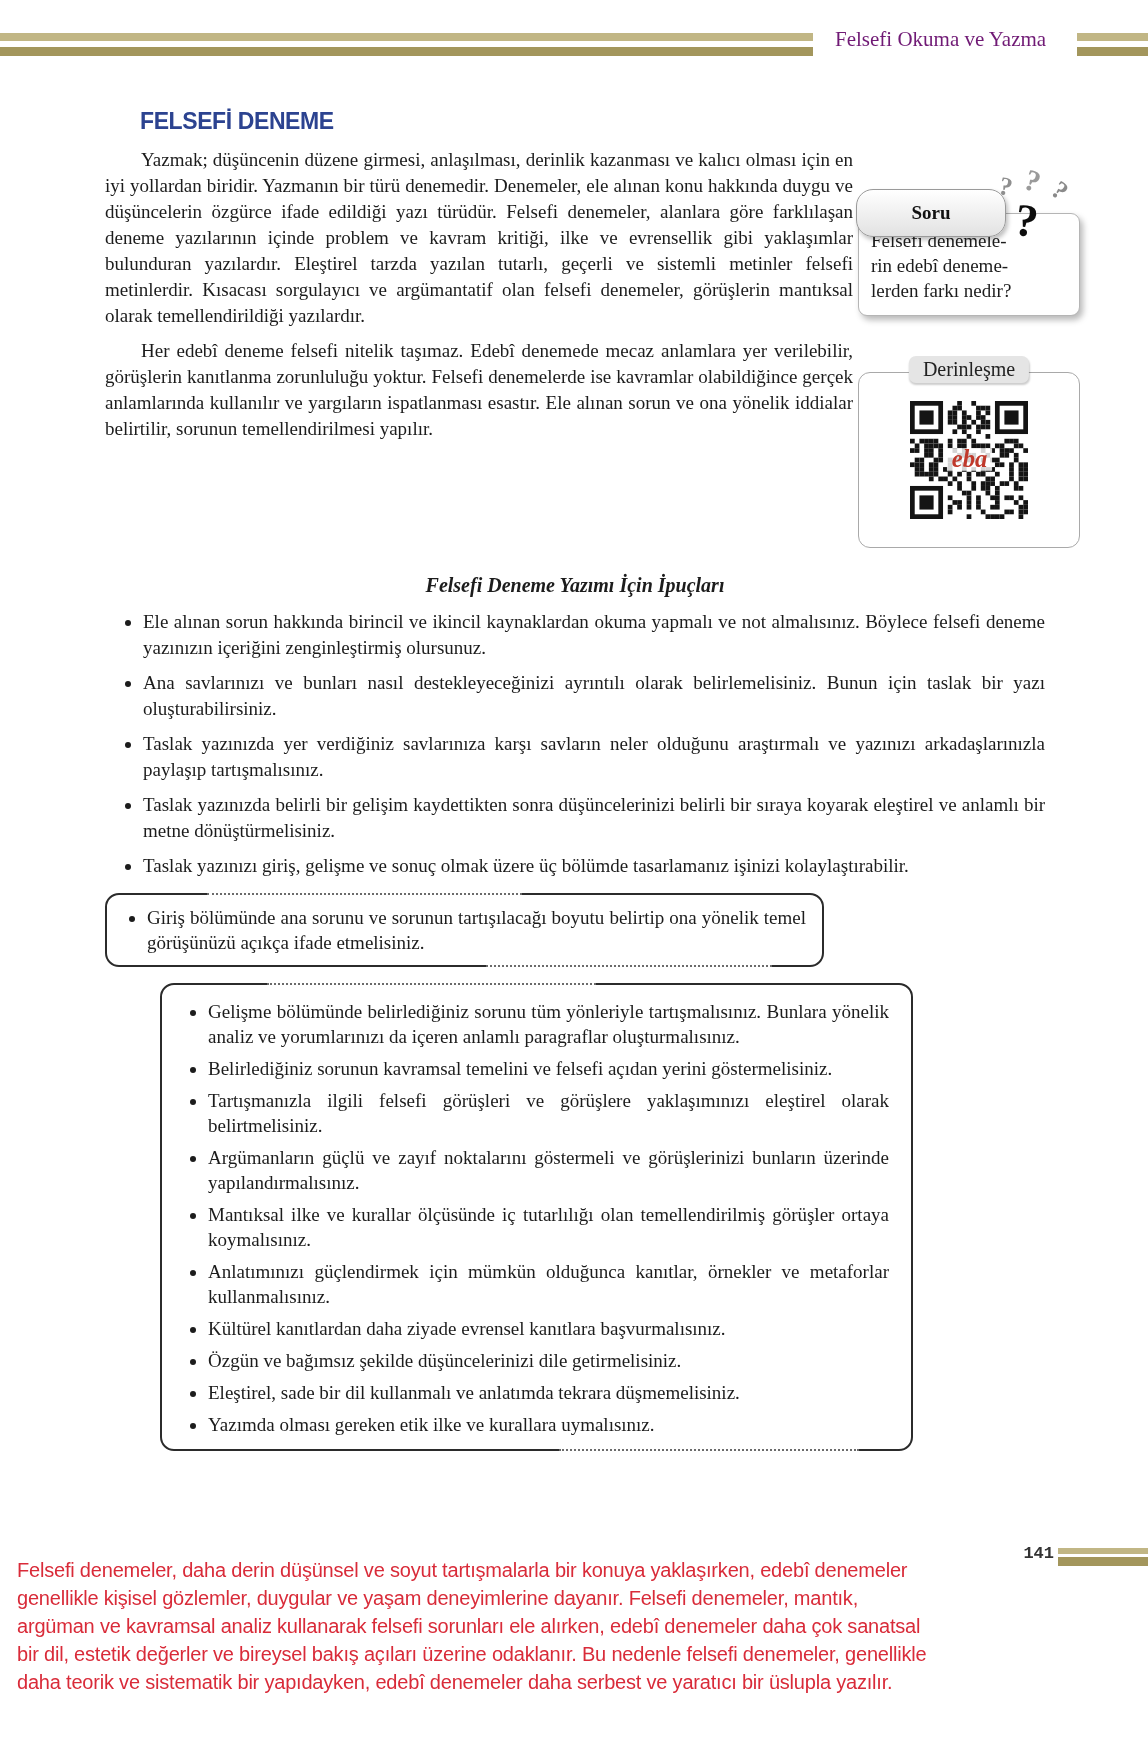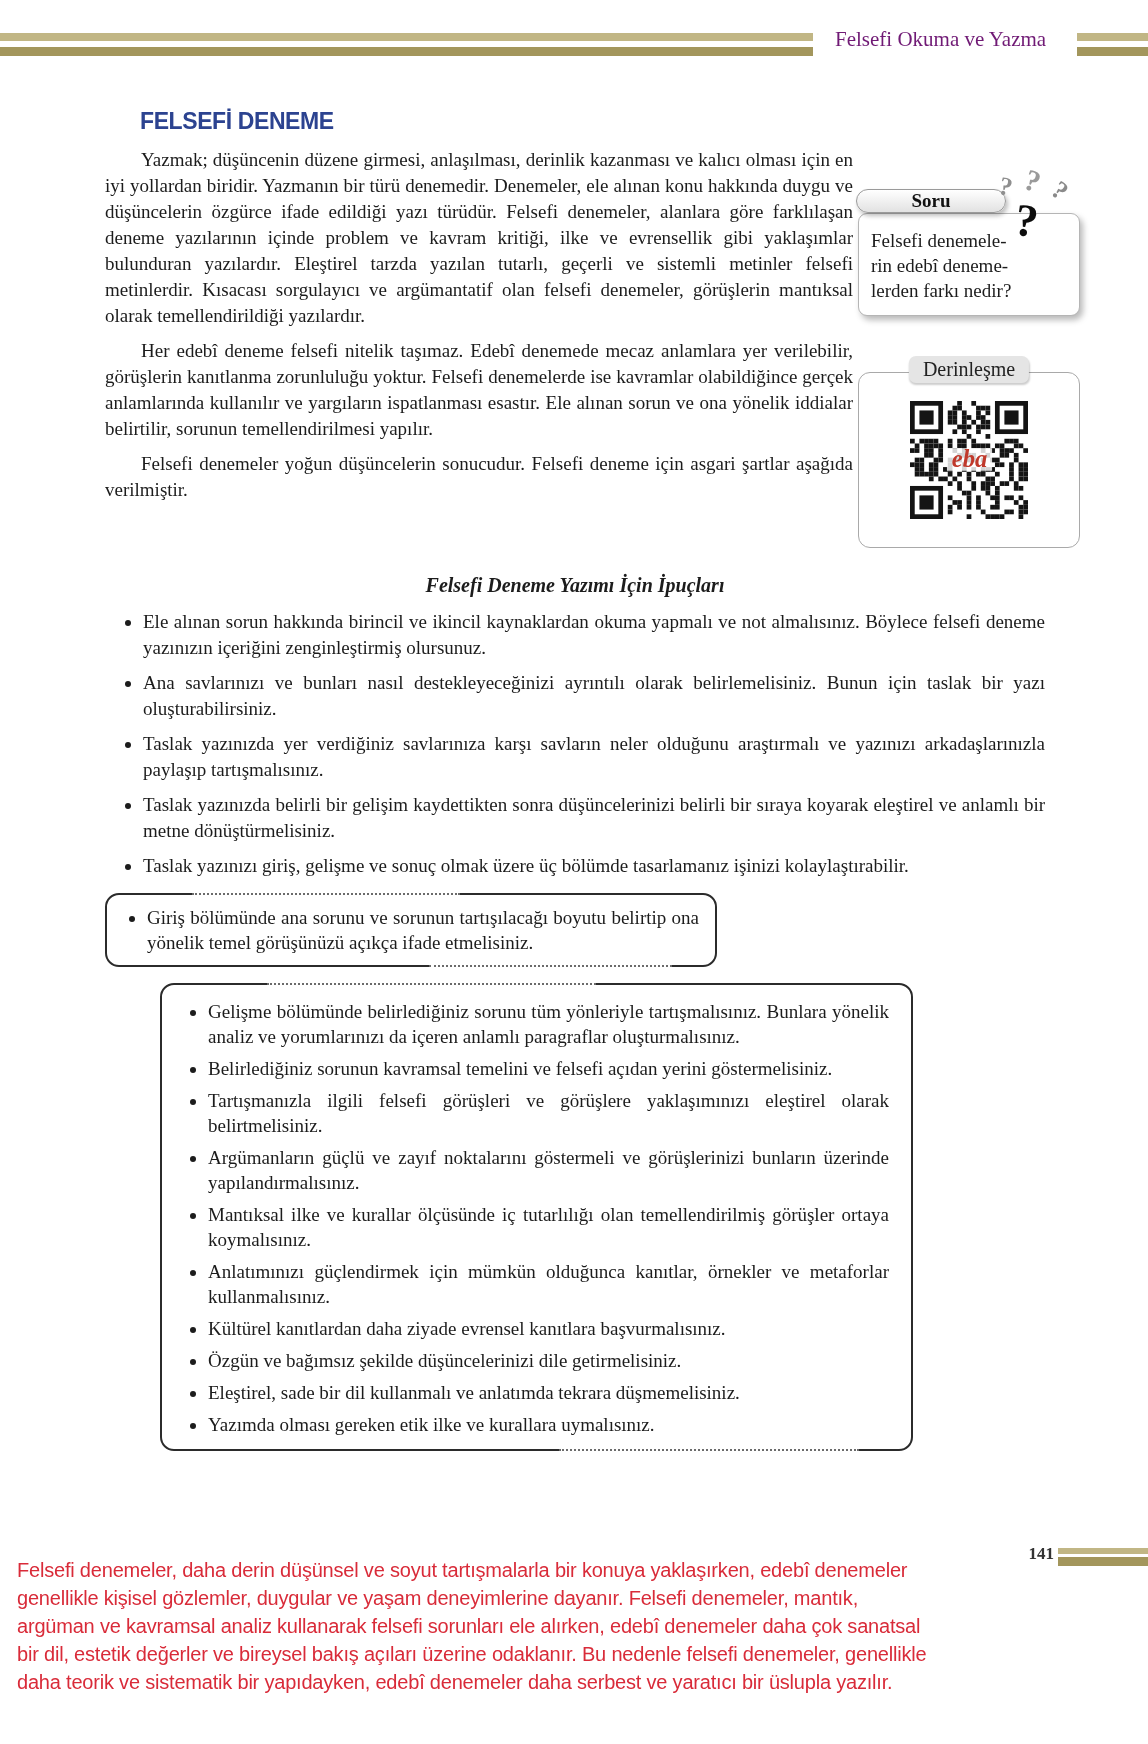--- a/index.html
+++ b/index.html
@@ -39,21 +39,21 @@
   }
 
   
   .soru-wrap { position:relative; }
   .soru-box {
     position:relative; background:#fff; border:1px solid #b5b5b5;
     border-radius:9px; box-shadow:3px 4px 6px rgba(0,0,0,0.28);
     padding:14px 12px 12px; margin-top:26px;
   }
   .soru-tab {
-    position:absolute; top:-25px; left:-3px; width:150px; height:24px;
+    position:absolute; top:-25px; left:-3px; width:150px; height:48px;
     border:1px solid #9a9a9a; border-radius:17px;
     background:linear-gradient(#ffffff,#e2e2e2);
     box-shadow:2px 3px 4px rgba(0,0,0,0.25);
     display:flex; align-items:center; justify-content:center;
     font-weight:700; font-size:19px; color:#111;
   }
   .soru-line { display:block; font-size:19px; line-height:25px; }
   .qmarks { position:absolute; top:-46px; right:-6px; width:90px; height:80px; }
   .qm { position:absolute; font-weight:700; font-family:"Liberation Serif",serif; }
   .qm.g1 { left:4px;  top:4px;  font-size:26px; color:#8f8f8f; transform:rotate(14deg); }
@@ -94,31 +94,31 @@
     content:""; position:absolute; top:-2px; left:14%; width:44%; height:3px;
     background:#fff; border-top:2px dotted #6b6b6b;
   }
   .rule-box::after {
     content:""; position:absolute; bottom:-2px; right:7%; width:40%; height:3px;
     background:#fff; border-bottom:2px dotted #6b6b6b;
   }
   .rule-box ul { list-style:disc outside; padding-left:34px; }
   .rule-box li { font-size:19px; line-height:25px; text-align:justify; }
 
-  .giris-box  { width:612px; margin-top:14px; padding:10px 16px 10px 6px; }
+  .giris-box  { width:719px; margin-top:14px; padding:10px 16px 10px 6px; }
   .giris-box li { margin-bottom:0; }
   .gelisme-box { width:753px; margin-left:55px; margin-top:16px; padding:14px 22px 12px 12px; }
   .gelisme-box li { margin-bottom:7px; }
   .gelisme-box li:last-child { margin-bottom:0; }
   .sonuc-box  { width:607px; margin-left:338px; margin-top:14px; padding:9px 16px 9px 8px; }
 
   
   .page-num {
     position:absolute; top:1544px; left:1020px; width:34px; text-align:right;
-    font-family:Liberation Serif, serif; font-weight:700;
+    font-family:Liberation Mono, monospace; font-weight:700;
     font-size:17px; color:#333;
   }
   .ftr-bar.light { position:absolute; left:1058px; top:1548px; width:90px; height:6px; background:#c1b685; }
   .ftr-bar.dark  { position:absolute; left:1058px; top:1557px; width:90px; height:9px; background:#a3965c; }
 
   .annotation {
     position:absolute; left:17px; top:1556px; width:920px;
     font-family:"Liberation Sans", sans-serif; font-size:20px;
     letter-spacing:-0.2px; line-height:28px; color:#d92b39;
   }
@@ -134,21 +134,20 @@
   <div class="hdr-bar short light"></div>
   <div class="hdr-bar short dark"></div>
 
   <div class="content">
     <div class="top-section">
 
       <div class="text-col">
         <h1 class="main-heading">FELSEFİ DENEME</h1>
         <p class="para">Yazmak; düşüncenin düzene girmesi, anlaşılması, derinlik kazanması ve kalıcı olması için en iyi yollardan biridir. Yazmanın bir türü denemedir. Denemeler, ele alınan konu hakkında duygu ve düşüncelerin özgürce ifade edildiği yazı türüdür. Felsefi denemeler, alanlara göre farklılaşan deneme yazılarının içinde problem ve kavram kritiği, ilke ve evrensellik gibi yaklaşımlar bulunduran yazılardır. Eleştirel tarzda yazılan tutarlı, geçerli ve sistemli metinler felsefi metinlerdir. Kısacası sorgulayıcı ve argümantatif olan felsefi denemeler, görüşlerin mantıksal olarak temellendirildiği yazılardır.</p>
         <p class="para">Her edebî deneme felsefi nitelik taşımaz. Edebî denemede mecaz anlamlara yer verilebilir, görüşlerin kanıtlanma zorunluluğu yoktur. Felsefi denemelerde ise kavramlar olabildiğince gerçek anlamlarında kullanılır ve yargıların ispatlanması esastır. Ele alınan sorun ve ona yönelik iddialar belirtilir, sorunun temellendirilmesi yapılır.</p>
-        <p class="para">Felsefi denemeler yoğun düşüncelerin sonucudur. Felsefi deneme için asgari şartlar aşağıda verilmiştir.</p>
       </div>
 
       <div class="side-col">
         <div class="soru-wrap">
           <div class="soru-box">
             <div class="soru-tab">Soru</div>
             <div class="qmarks">
               <span class="qm g1">?</span>
               <span class="qm g2">?</span>
               <span class="qm g3">?</span>

